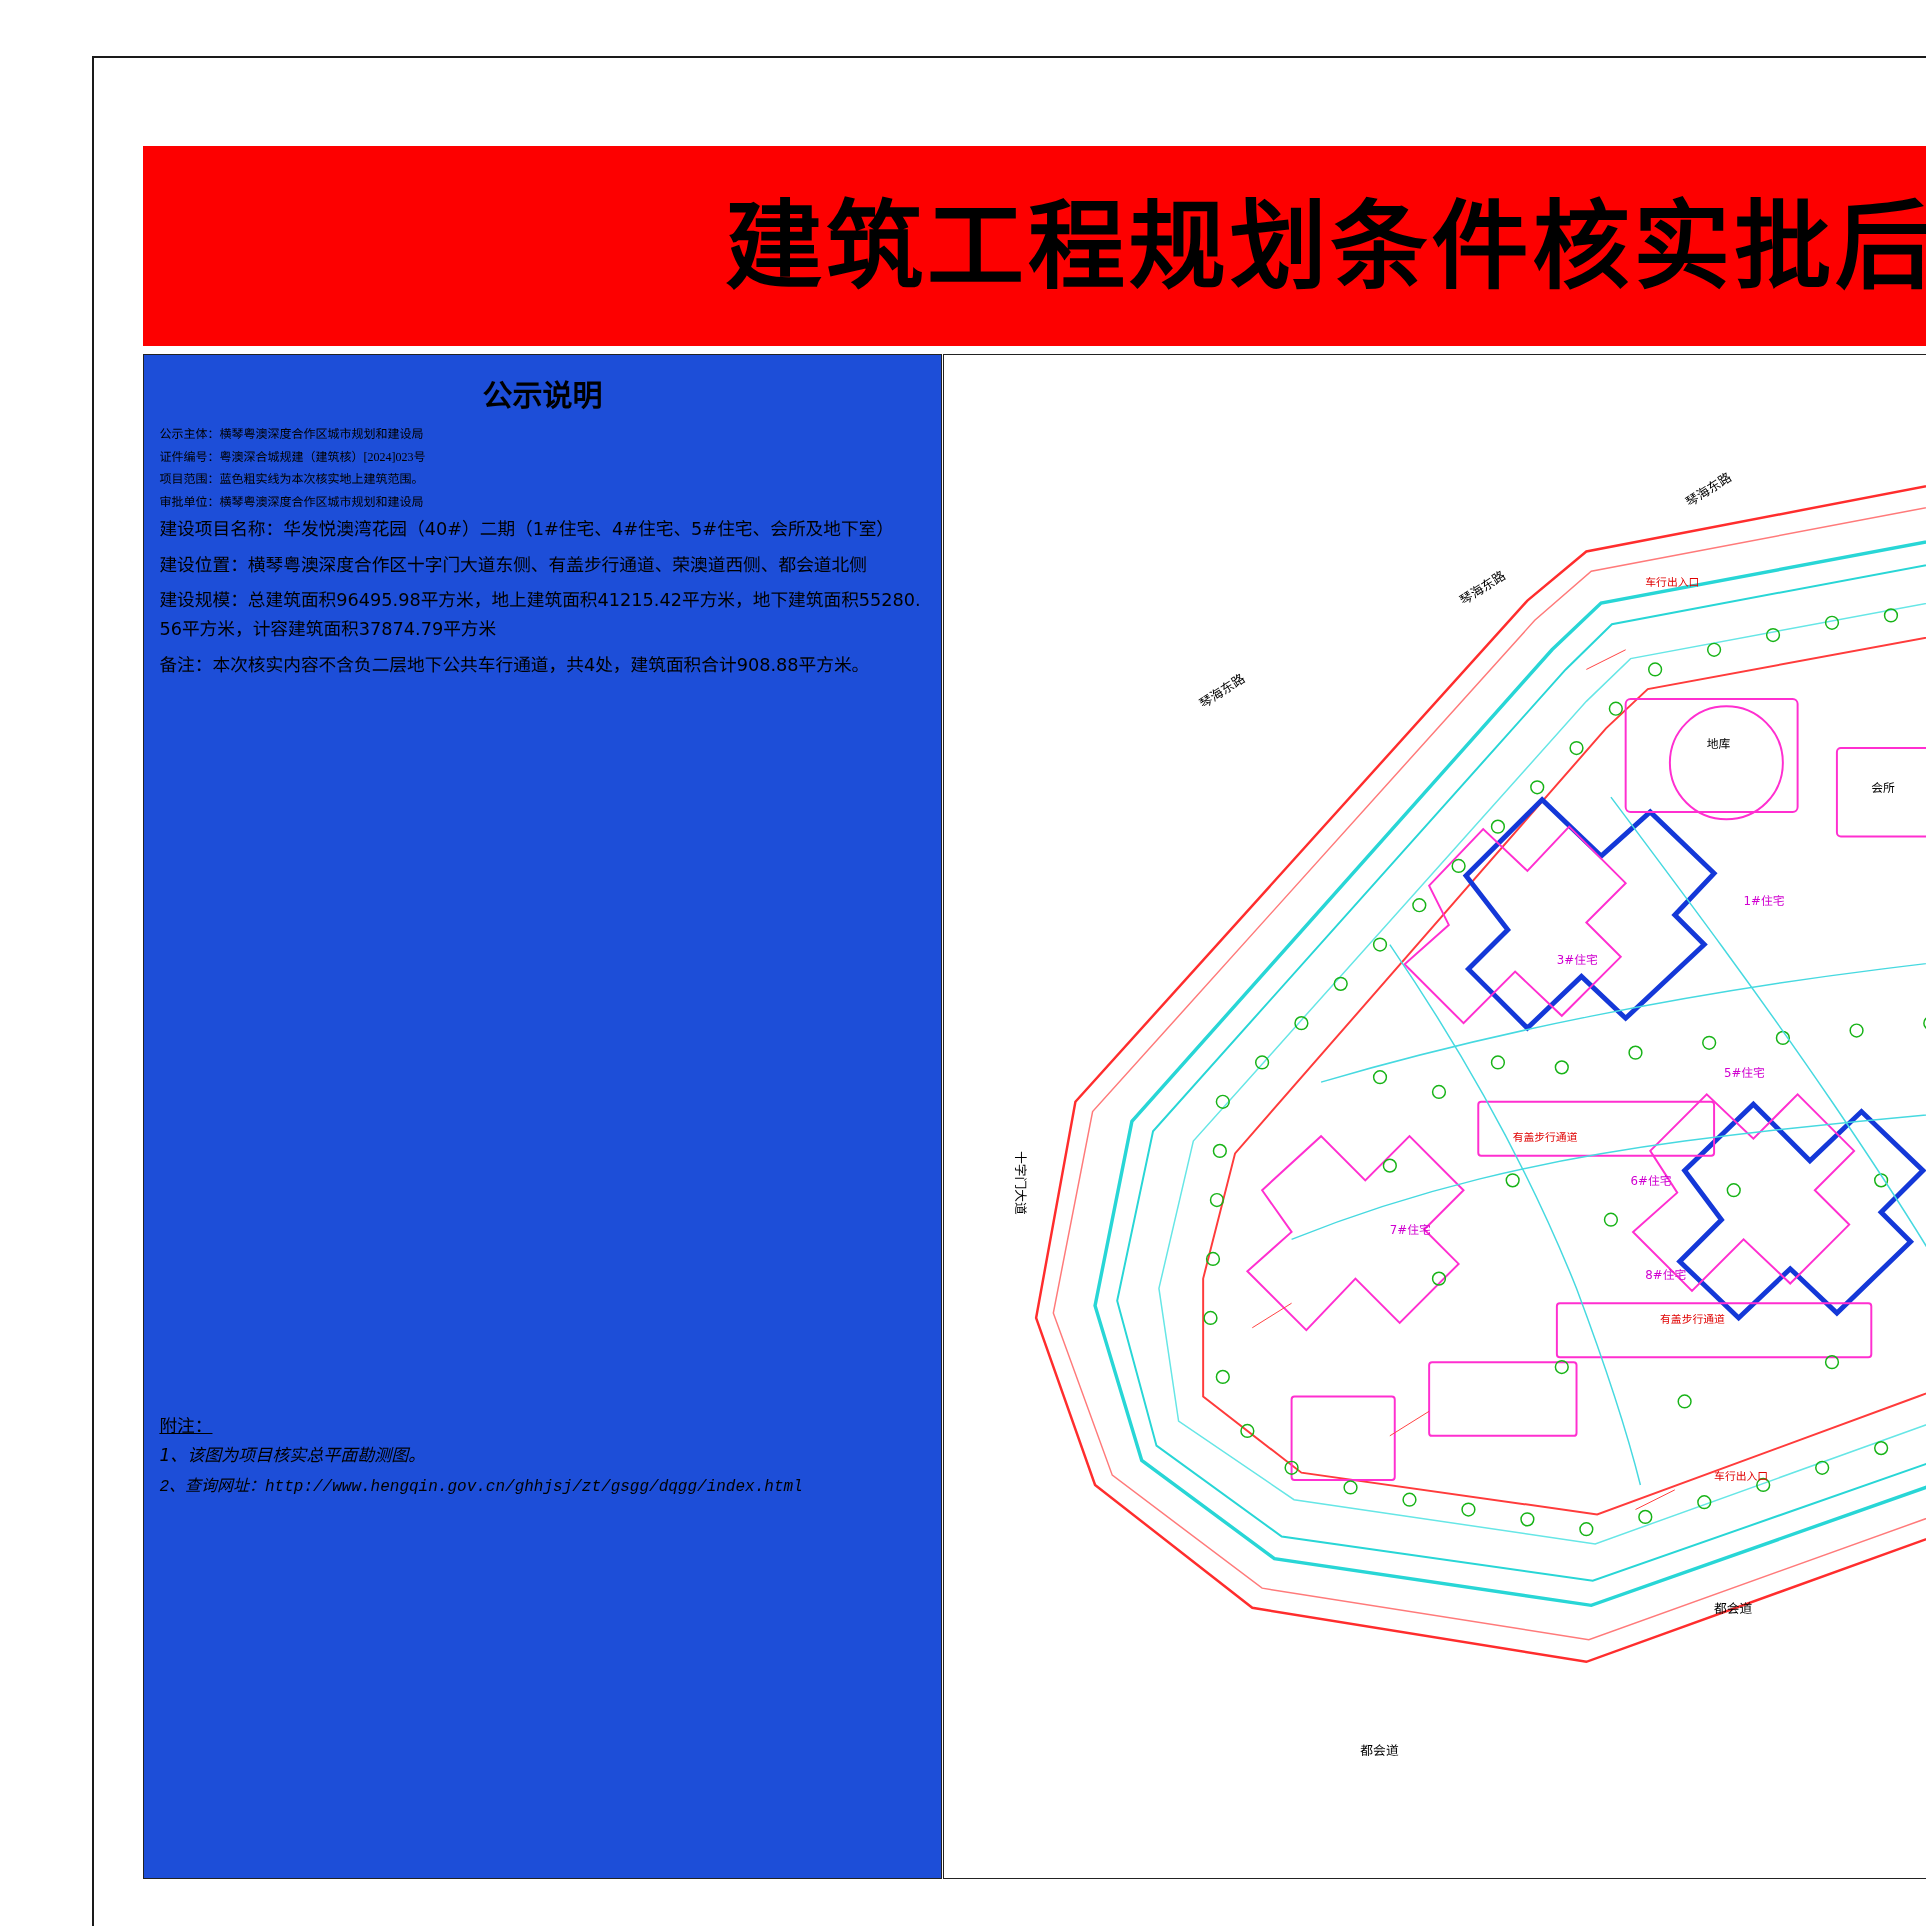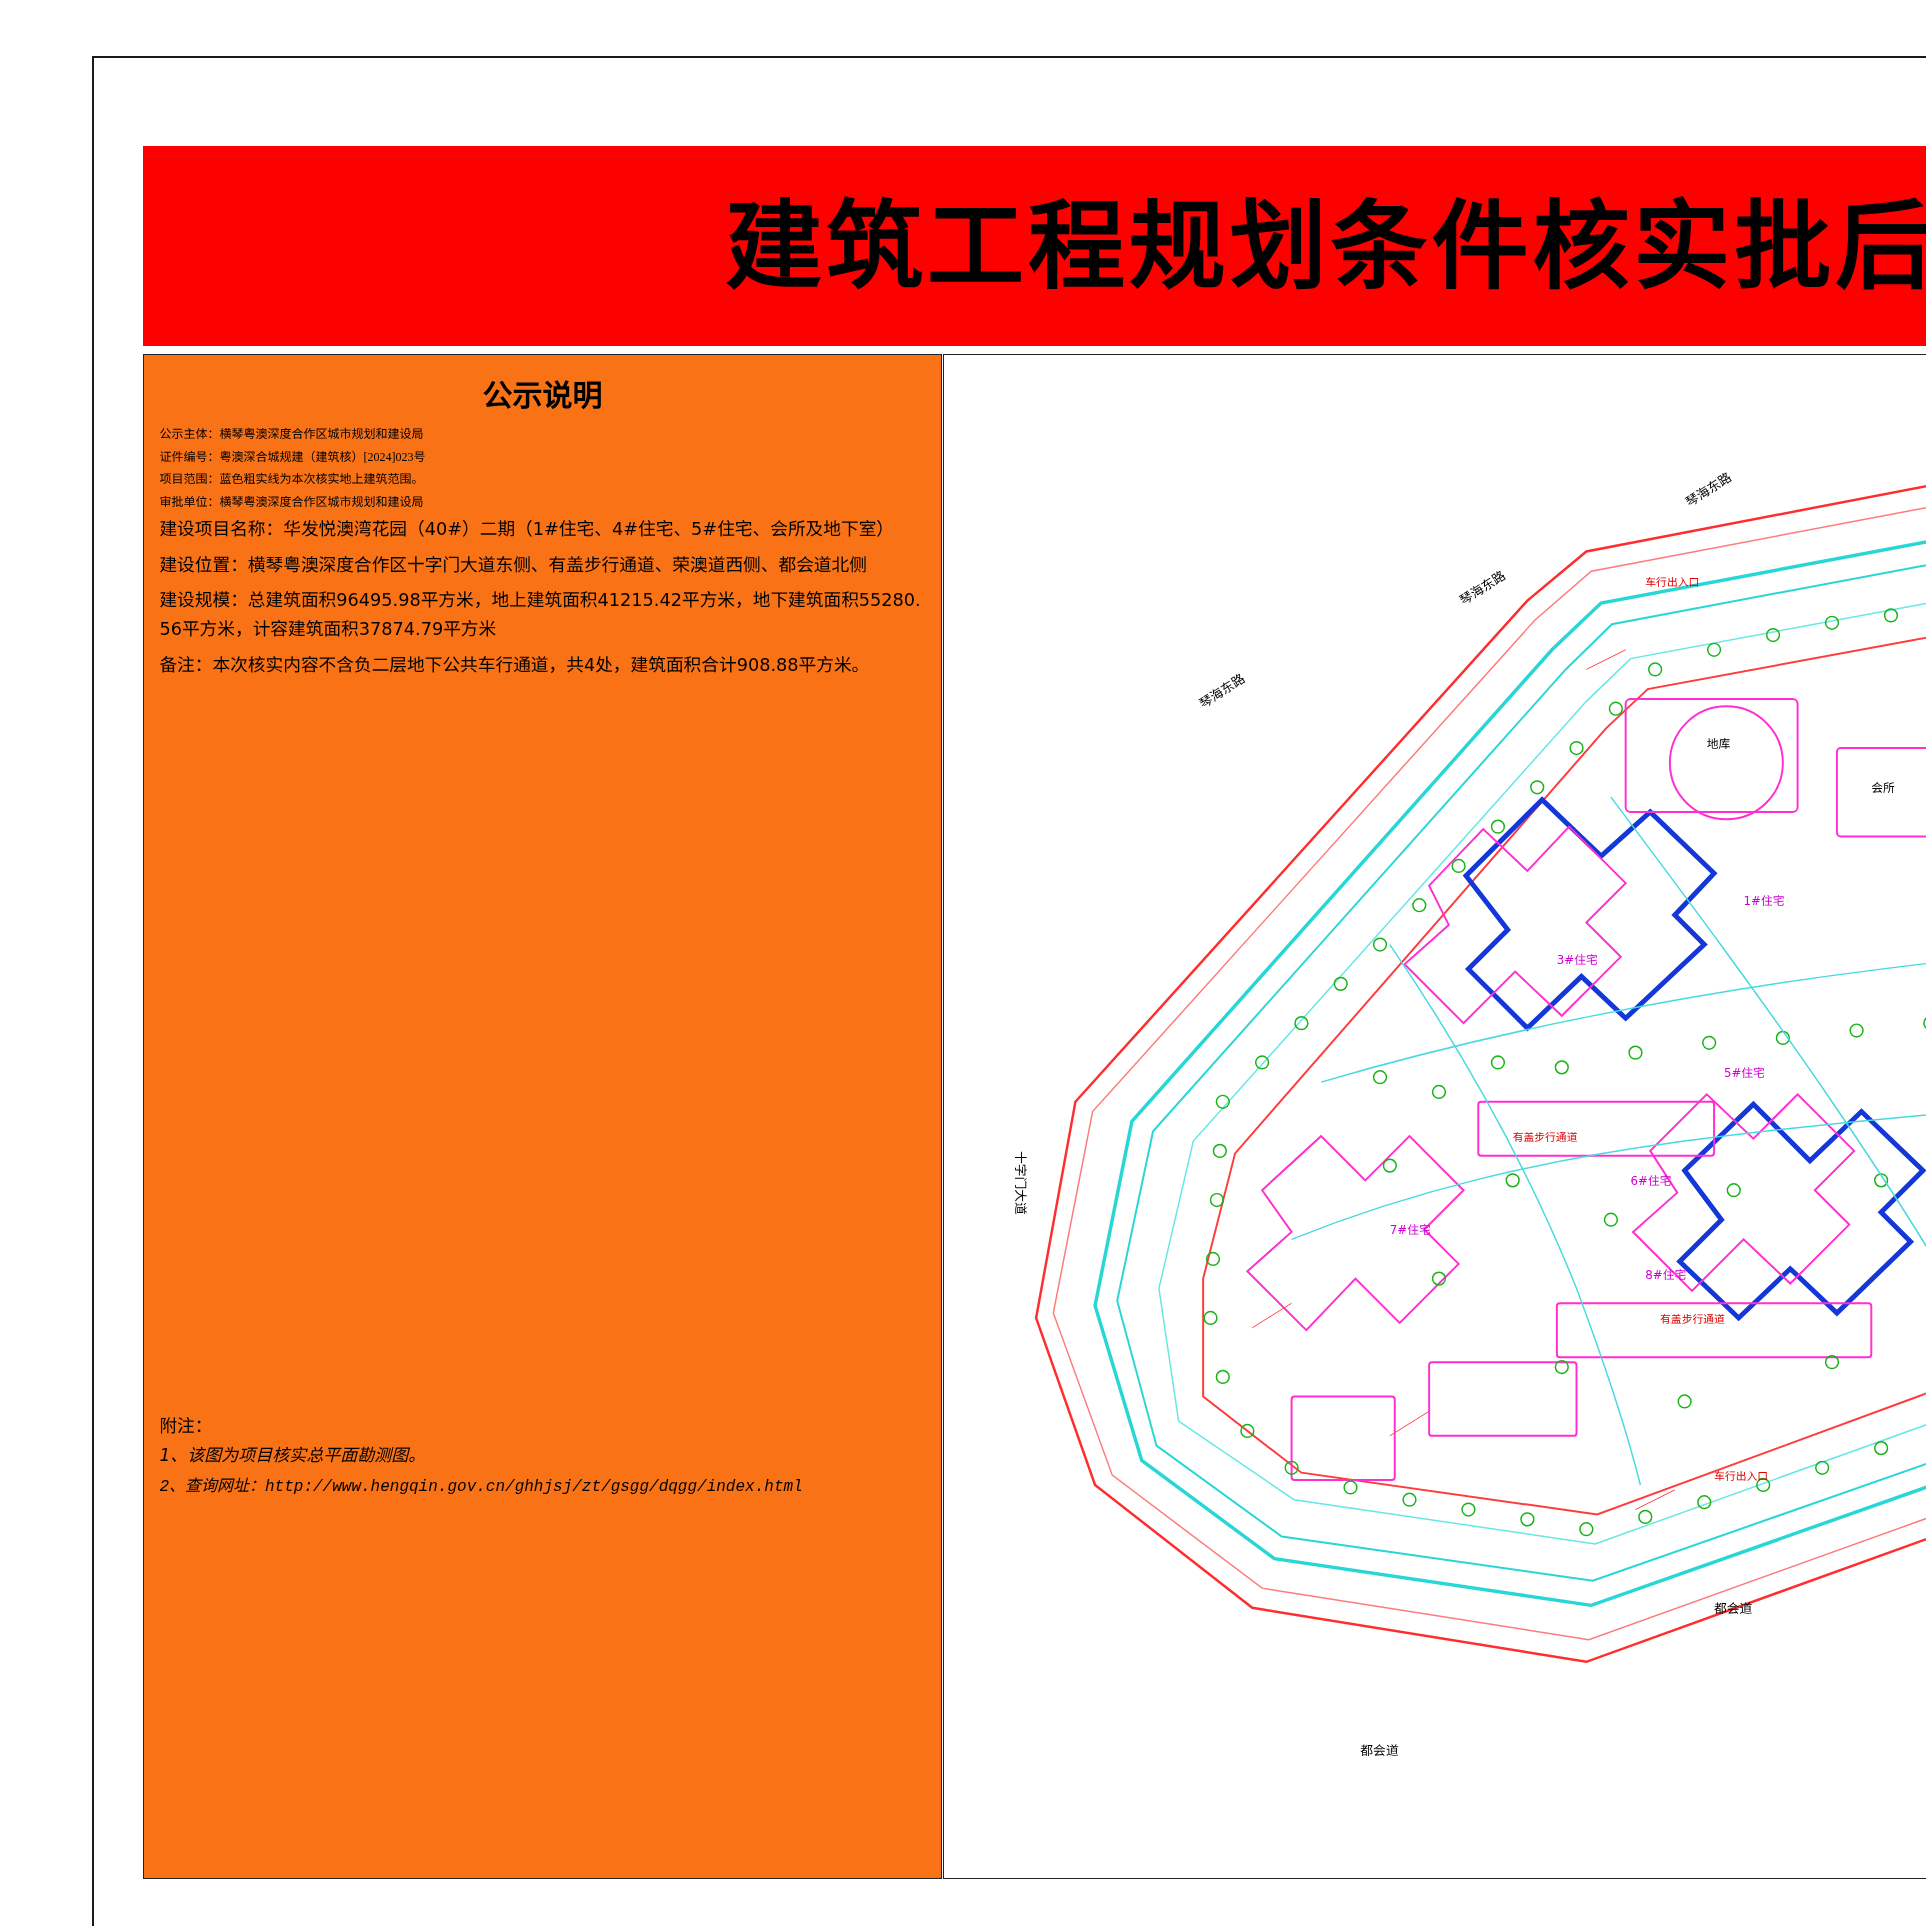--- a/index.html
+++ b/index.html
@@ -54,21 +54,21 @@
     font-family: "DejaVu Sans", "Liberation Sans", sans-serif;
   }
 
   
   .info-panel {
     position: absolute;
     left: 143px;
     top: 354px;
     width: 799px;
     height: 1525px;
-    background: #f97316;
+    background: #1d4ed8;
     border: 1.5px solid #222222;
     box-sizing: border-box;
     padding: 10.8px 15.4px 7.7px 15.4px;
   }
   .panel-heading {
     text-align: center;
     font-size: 30px;
     font-weight: 700;
     color: #000;
     margin: 5.4px 0 10px 0;
@@ -99,20 +99,21 @@
     position: absolute;
     left: 15.4px;
     right: 10.8px;
     top: 1056px;
   }
   .notes-title {
     font-size: 17.7px;
     color: #000;
     margin-bottom: 4.6px;
     font-family: "DejaVu Sans", "Liberation Sans", sans-serif;
+    text-decoration: underline;
   }
   .note-item {
     font-size: 17px;
     color: #000;
     line-height: 1.6;
     margin-bottom: 3.1px;
     font-family: "DejaVu Sans", "Liberation Sans", sans-serif;
     word-break: break-all;
     font-style: italic;
   }

